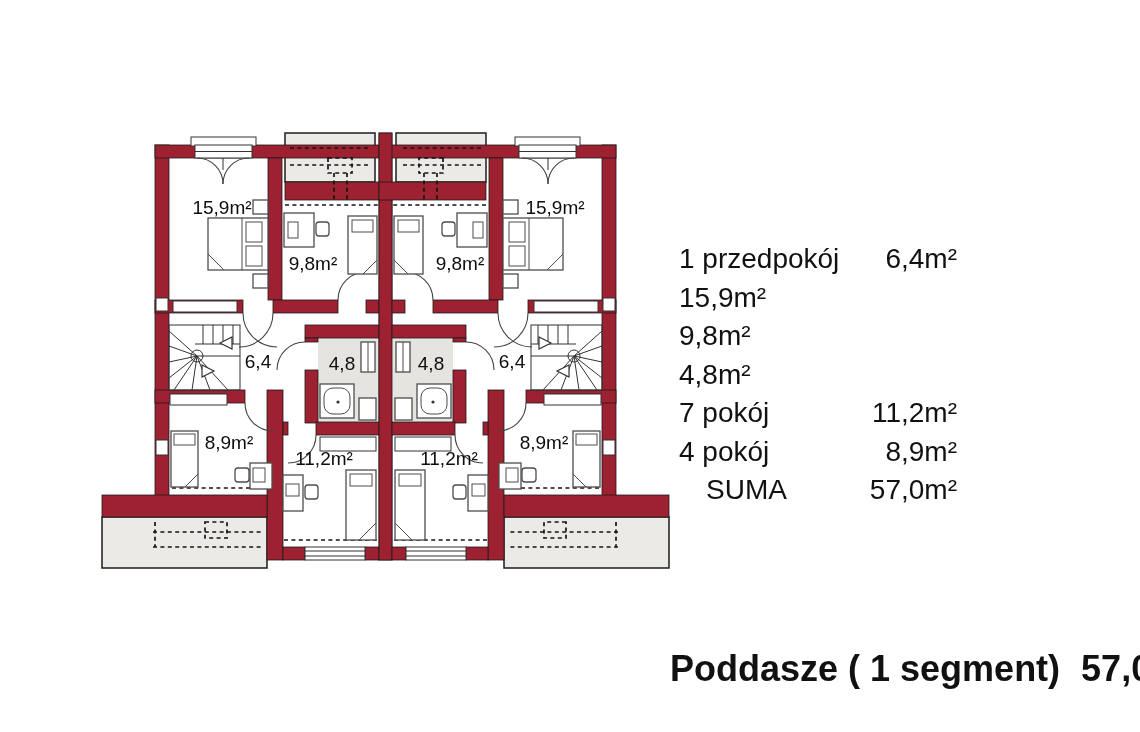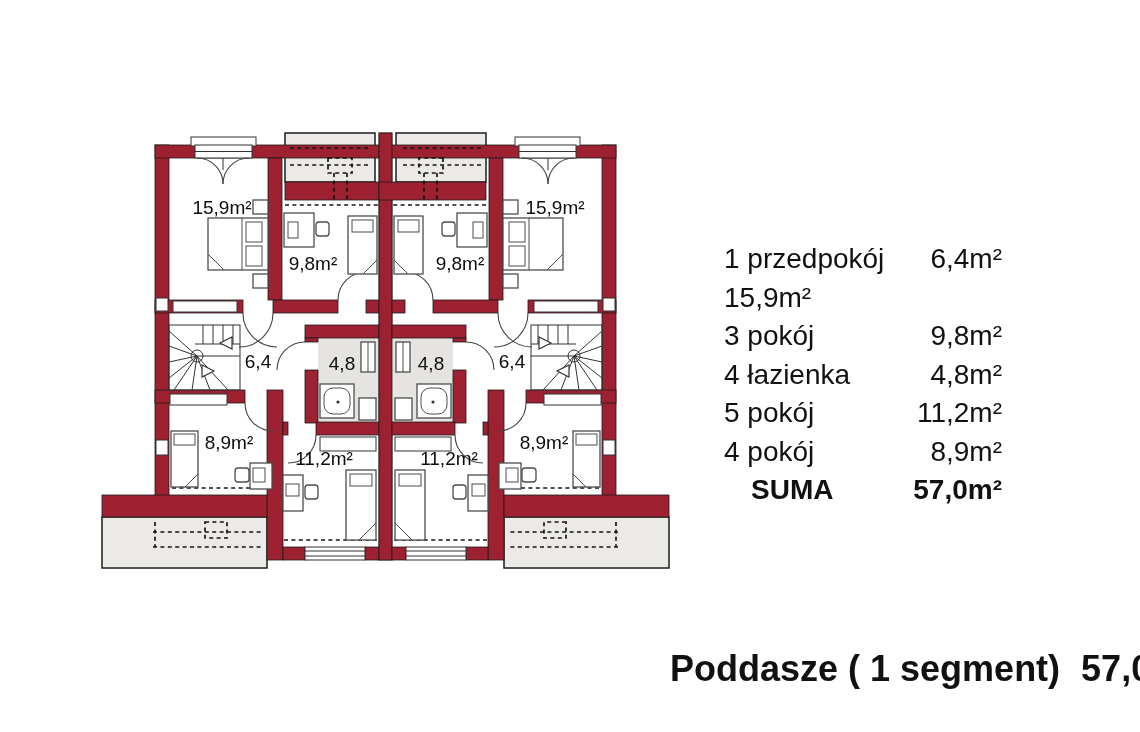--- a/index.html
+++ b/index.html
@@ -15,24 +15,24 @@
   .thin{stroke:#333;stroke-width:1;fill:none;}
   .arc{fill:none;stroke:#444;stroke-width:1.1;}
   .dash{fill:none;stroke:#141414;stroke-width:1.7;stroke-dasharray:4 3.4;}
   .furn{fill:#fff;stroke:#4d4d4d;stroke-width:1.3;}
   .furn2{fill:none;stroke:#4d4d4d;stroke-width:1;}
   .arrow{fill:#fff;stroke:#333;stroke-width:1.2;}
   .roomlabel{font-family:"Liberation Sans",sans-serif;font-size:19px;fill:#0d0d0d;text-anchor:middle;}
 
   .plan{position:absolute;left:100px;top:110px;width:575px;height:475px;}
 
-  .legend{position:absolute;left:724px;top:240px;width:278px;font-size:28px;line-height:38.5px;}
+  .legend{position:absolute;left:679px;top:240px;width:278px;font-size:28px;line-height:38.5px;}
   .lrow{display:flex;justify-content:space-between;white-space:nowrap;}
   .lrow .val{text-align:center;}
-  .lrow.suma{font-weight:bold;padding-left:27px;}
+  .lrow.suma{font-weight:normal;padding-left:27px;}
 
   .footer{position:absolute;left:670px;top:648px;font-size:36px;font-weight:bold;white-space:nowrap;}
   .footer .farea{margin-left:21px;}
 </style>
 </head>
 <body>
 
 <div class="canvas">
 
   <svg class="plan" viewBox="0 0 575 475" xmlns="http://www.w3.org/2000/svg">
@@ -188,29 +188,27 @@
 
   <div class="legend">
     <div class="lrow">
       <span>1 przedpokój</span>
       <span class="val">6,4m²</span>
     </div>
     <div class="lrow">
       <span class="val">15,9m²</span>
     </div>
     <div class="lrow">
-      <span>3 pokój</span>
       <span class="val">9,8m²</span>
     </div>
     <div class="lrow">
-      <span>4 łazienka</span>
       <span class="val">4,8m²</span>
     </div>
     <div class="lrow">
-      <span>5 pokój</span>
+      <span>7 pokój</span>
       <span class="val">11,2m²</span>
     </div>
     <div class="lrow">
       <span>4 pokój</span>
       <span class="val">8,9m²</span>
     </div>
     <div class="lrow suma">
       <span>SUMA</span>
       <span class="val">57,0m²</span>
     </div>

